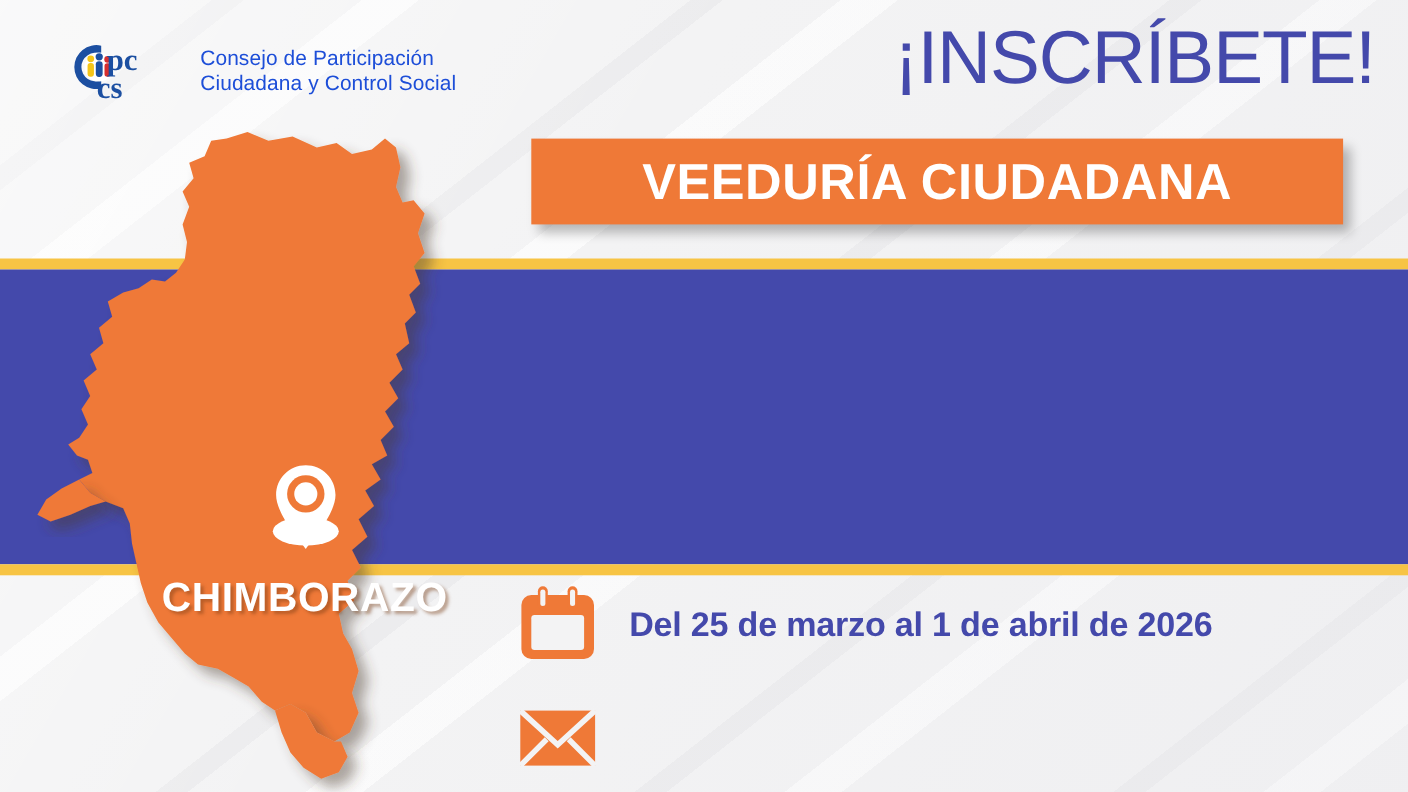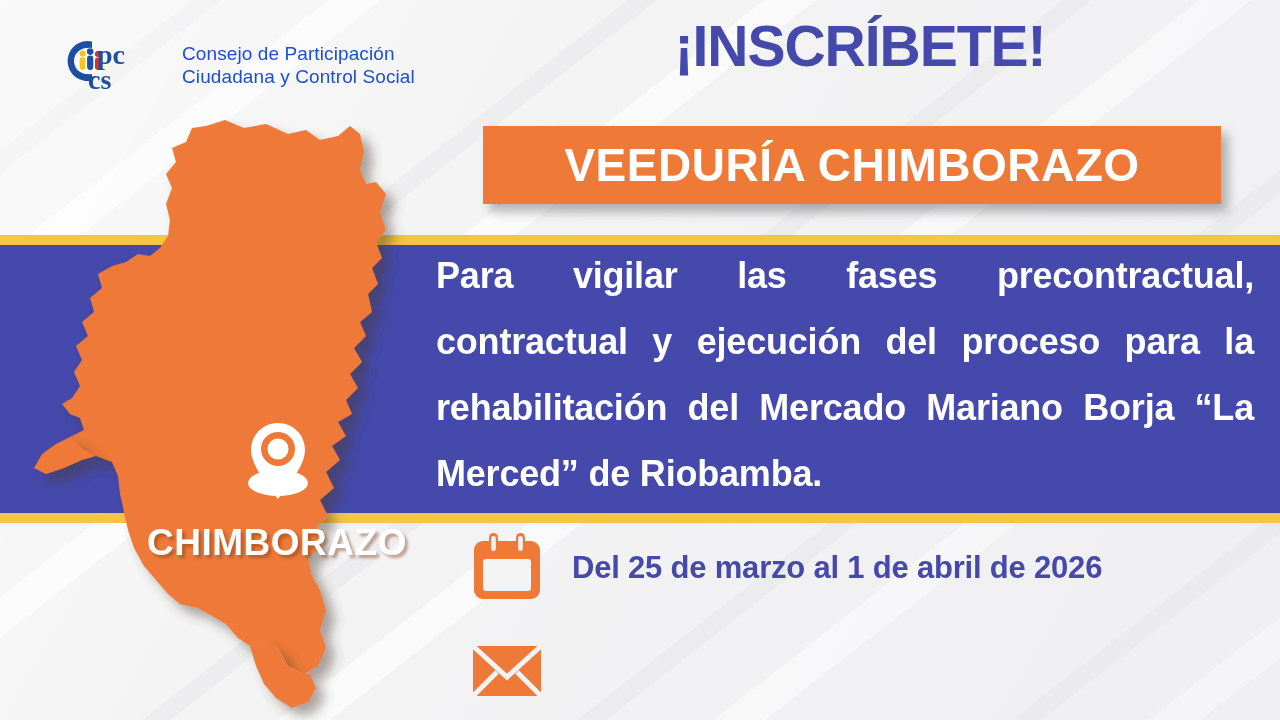--- a/index.html
+++ b/index.html
@@ -93,24 +93,24 @@
     letter-spacing: 0.1px;
     white-space: pre-line;
   }
 
   
   .headline {
     position: absolute;
     left: 470px;
     top: 18px;
     width: 780px;
-    text-align: center;
+    text-align: right;
     color: #4449ab;
-    font-size: 57px;
-    font-weight: 700;
+    font-size: 68px;
+    font-weight: 400;
     letter-spacing: -1px;
     line-height: 1;
     font-family: "Liberation Sans", sans-serif;
   }
 
   
   .subbanner {
     position: absolute;
     left: 483px;
     top: 126px;
@@ -228,24 +228,23 @@
       <text x="35" y="30" font-family="Liberation Serif, serif" font-size="28" font-weight="700" fill="#1c4fa1">pc</text>
       <text x="26" y="55" font-family="Liberation Serif, serif" font-size="28" font-weight="700" fill="#1c4fa1">cs</text>
     </svg>
     <div class="logo-text">Consejo de Participación
 Ciudadana y Control Social</div>
   </div>
 
   <div class="headline">¡INSCRÍBETE!</div>
 
   <div class="subbanner">
-    <span class="subbanner-text">VEEDURÍA CHIMBORAZO</span>
-  </div>
-
-  <div class="body-text">Para vigilar las fases precontractual, contractual y ejecución del proceso para la rehabilitación del Mercado Mariano Borja “La Merced” de Riobamba.</div>
+    <span class="subbanner-text">VEEDURÍA CIUDADANA</span>
+  </div>
+
 
   <div class="map-wrap">
     <svg class="map-svg" viewBox="0 0 420 600">
       <defs>
         <filter id="mapshadow" x="-25%" y="-25%" width="160%" height="160%">
           <feDropShadow dx="9" dy="9" stdDeviation="6" flood-color="#4a3a2c" flood-opacity="0.45"></feDropShadow>
         </filter>
       </defs>
       <path filter="url(#mapshadow)" fill="#ef7937" d="
         M 186 8

